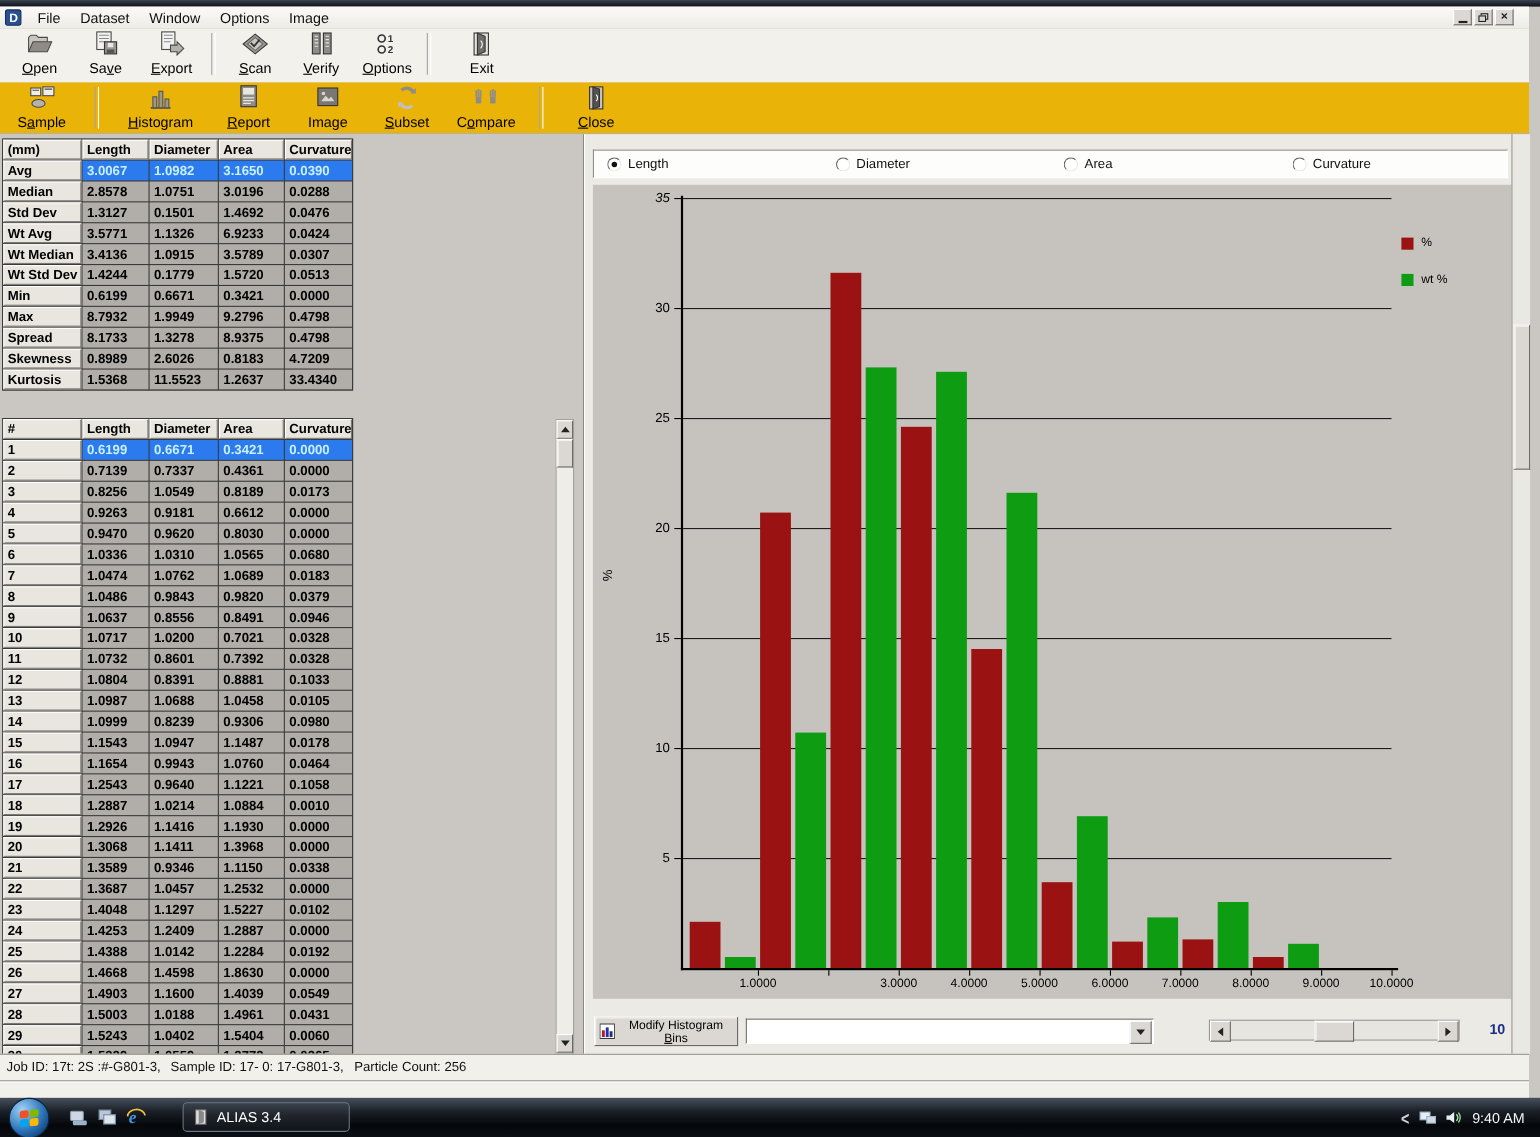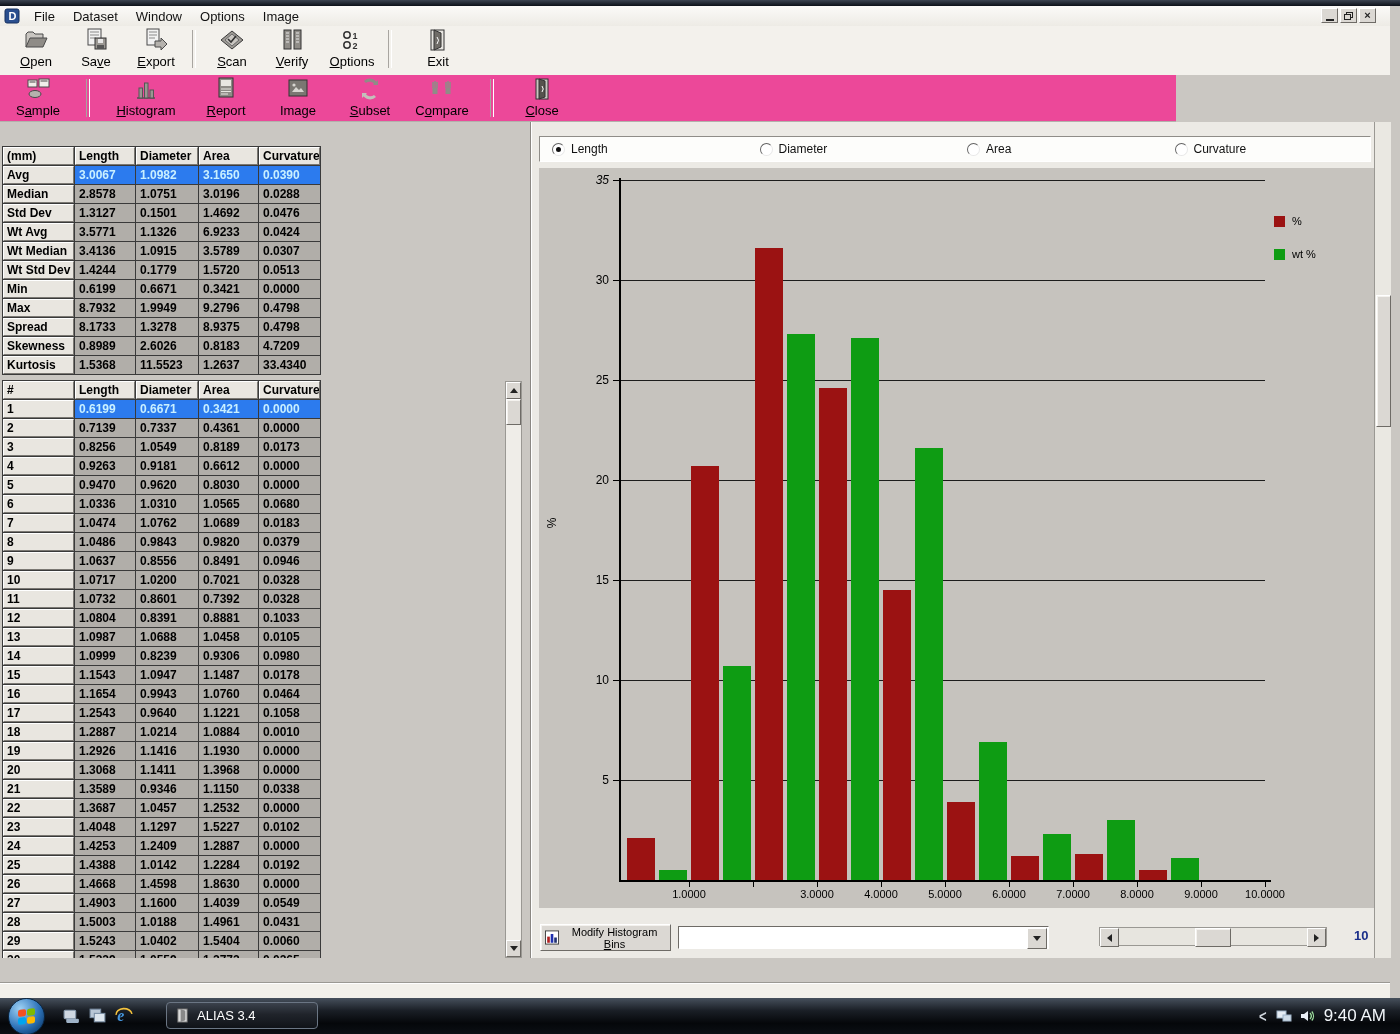--- a/index.html
+++ b/index.html
@@ -15,41 +15,41 @@
   .wbtn{width:17px;height:15px;background:#dbd8d3;border:1px solid;border-color:#fff #6e6b66 #6e6b66 #fff;
     display:flex;align-items:center;justify-content:center;padding:0;}
   .wbtn .minbar{width:8px;height:2px;background:#222;margin-top:8px;}
   .wbtn .restore{position:relative;width:9px;height:8px;}
   .wbtn .restore i{position:absolute;display:block;border:1px solid #222;background:#dbd8d3;width:5px;height:4px;}
   .wbtn .restore i:first-child{right:0;top:0;}
   .wbtn .restore i:last-child{left:0;bottom:0;}
   .wbtn .x{font-size:11px;font-weight:bold;color:#222;line-height:1;}
   
   #toolbar1{left:0;top:26px;width:1390px;height:49px;background:#f3f1ec;display:flex;align-items:flex-start;padding-left:6px;box-sizing:border-box;}
-  #toolbar2{left:0;top:75px;width:1176px;height:47px;background:#ec4899;display:flex;align-items:flex-start;padding-left:8px;box-sizing:border-box;
+  #toolbar2{left:0;top:75px;width:1390px;height:47px;background:#eab308;display:flex;align-items:flex-start;padding-left:8px;box-sizing:border-box;
     border-bottom:1px solid #b3b1ab;gap:12px;}
   .tbtn{display:flex;flex-direction:column;align-items:center;justify-content:flex-end;gap:1px;
     background:transparent;border:1px solid transparent;margin-top:2px;height:43px;padding:1px 2px;
     font-family:"Liberation Sans",sans-serif;font-size:13px;color:#000;cursor:default;}
   .tbtn .icon{display:inline-block;}
   .icon svg{width:100%;height:100%;display:block;}
   .tsep{width:2px;height:38px;margin:4px 6px 0 6px;border-left:1px solid #a8a5a0;border-right:1px solid #fff;}
   .tlabel u{text-decoration:underline;}
   
   #left-panel{left:0;top:122px;width:530px;height:836px;background:#cac7c2;border-right:1px solid #8a8782;}
   #right-panel{left:531px;top:122px;width:843px;height:836px;background:#eceae5;border-left:1px solid #fff;}
   #right-scroll{left:1374px;top:122px;width:16px;height:836px;background:#eae8e2;border-left:1px solid #9a9893;}
   #right-scroll .thumb{position:absolute;left:1px;top:173px;width:13px;height:130px;}
   
   .grid-table{display:grid;gap:1px;background:#3a3a3a;border:1px solid #3a3a3a;width:max-content;}
   .hcell,.lcell{background:#e9e6e0;border:1px solid;border-color:#ffffff #7b7873 #7b7873 #ffffff;
     font-size:12px;font-weight:bold;color:#000;padding:0 3px;height:16px;line-height:16px;overflow:hidden;white-space:nowrap;}
   .dcell{background:#b1aea9;font-size:12px;font-weight:bold;color:#000;padding:0 4px;height:18px;line-height:18px;overflow:hidden;white-space:nowrap;}
   .dcell.sel{background:#2c7bee;color:#c9f0ff;}
-  #stats-table{left:2px;top:24px;}
+  #stats-table{left:2px;top:4px;}
   #particle-clip{left:2px;top:258px;width:324px;height:578px;overflow:hidden;}
   
   .vscroll{background:#efede8;border:1px solid #9a9893;}
   .sbtn{background:#dbd8d3;border:1px solid;border-color:#fff #6e6b66 #6e6b66 #fff;display:flex;align-items:center;justify-content:center;}
   .tri-up{width:0;height:0;border-left:4px solid transparent;border-right:4px solid transparent;border-bottom:5px solid #222;}
   .tri-down{width:0;height:0;border-left:4px solid transparent;border-right:4px solid transparent;border-top:5px solid #222;}
   .tri-left{width:0;height:0;border-top:4px solid transparent;border-bottom:4px solid transparent;border-right:5px solid #222;}
   .tri-right{width:0;height:0;border-top:4px solid transparent;border-bottom:4px solid transparent;border-left:5px solid #222;}
   .raised{background:#dbd8d3;border:1px solid;border-color:#ffffff #6e6b66 #6e6b66 #ffffff;box-shadow:inset 1px 1px 0 #f4f2ee;}
   
@@ -90,21 +90,21 @@
   .flag i{display:block;border-radius:2px;}
   .ql{display:flex;gap:7px;position:absolute;left:62px;top:8px;}
   .ql .icon{width:19px;height:19px;}
   #task-button{position:absolute;left:166px;top:4px;width:152px;height:27px;border:1px solid #6b7684;border-radius:4px;
     background:linear-gradient(#3b424c,#20242b 45%,#101318);display:flex;align-items:center;gap:7px;padding:0 8px;box-sizing:border-box;
     color:#fff;font-size:13px;}
   #task-button .icon{width:15px;height:15px;}
   #tray{position:absolute;right:14px;top:0;height:36px;display:flex;align-items:center;gap:8px;color:#e8eef5;}
   #tray-chevron{font-size:13px;color:#cfd6dd;font-weight:bold;transform:scaleY(1.3);}
   #tray .icon{width:18px;height:18px;}
-  #clock{font-size:17px;color:#f2f6fa;}
+  #clock{font-size:13px;color:#f2f6fa;}
 </style>
 </head>
 <body>
 
 <div id="screen">
 
   <div id="title-strip" class="abs"></div>
 
   <div id="menu-bar" class="abs">
     <span class="icon" style="width:16px;height:16px;margin:0 5px 0 4px;">
@@ -638,20 +638,25 @@
         </div>
     </div>
 
     <div id="bins-value" class="abs" style="color: rgb(27, 47, 138);">10</div>
   </div>
 
   <div id="right-scroll" class="abs">
     <div class="thumb raised"></div>
   </div>
 
+  <div id="status-bar" class="abs">
+    <span style="left:6px;">Job ID: 17t: 2S :#-G801-3,</span>
+    <span style="left:155px;">Sample ID: 17- 0: 17-G801-3,</span>
+    <span style="left:322px;">Particle Count: 256</span>
+  </div>
   <div id="status-strip2" class="abs"></div>
 
   <div id="taskbar" class="abs">
     <div id="start-orb">
       <span class="flag">
         <i style="background:#f25022;"></i>
           <i style="background:#7fba00;"></i>
           <i style="background:#00a4ef;"></i>
           <i style="background:#ffb900;"></i>
       </span>

